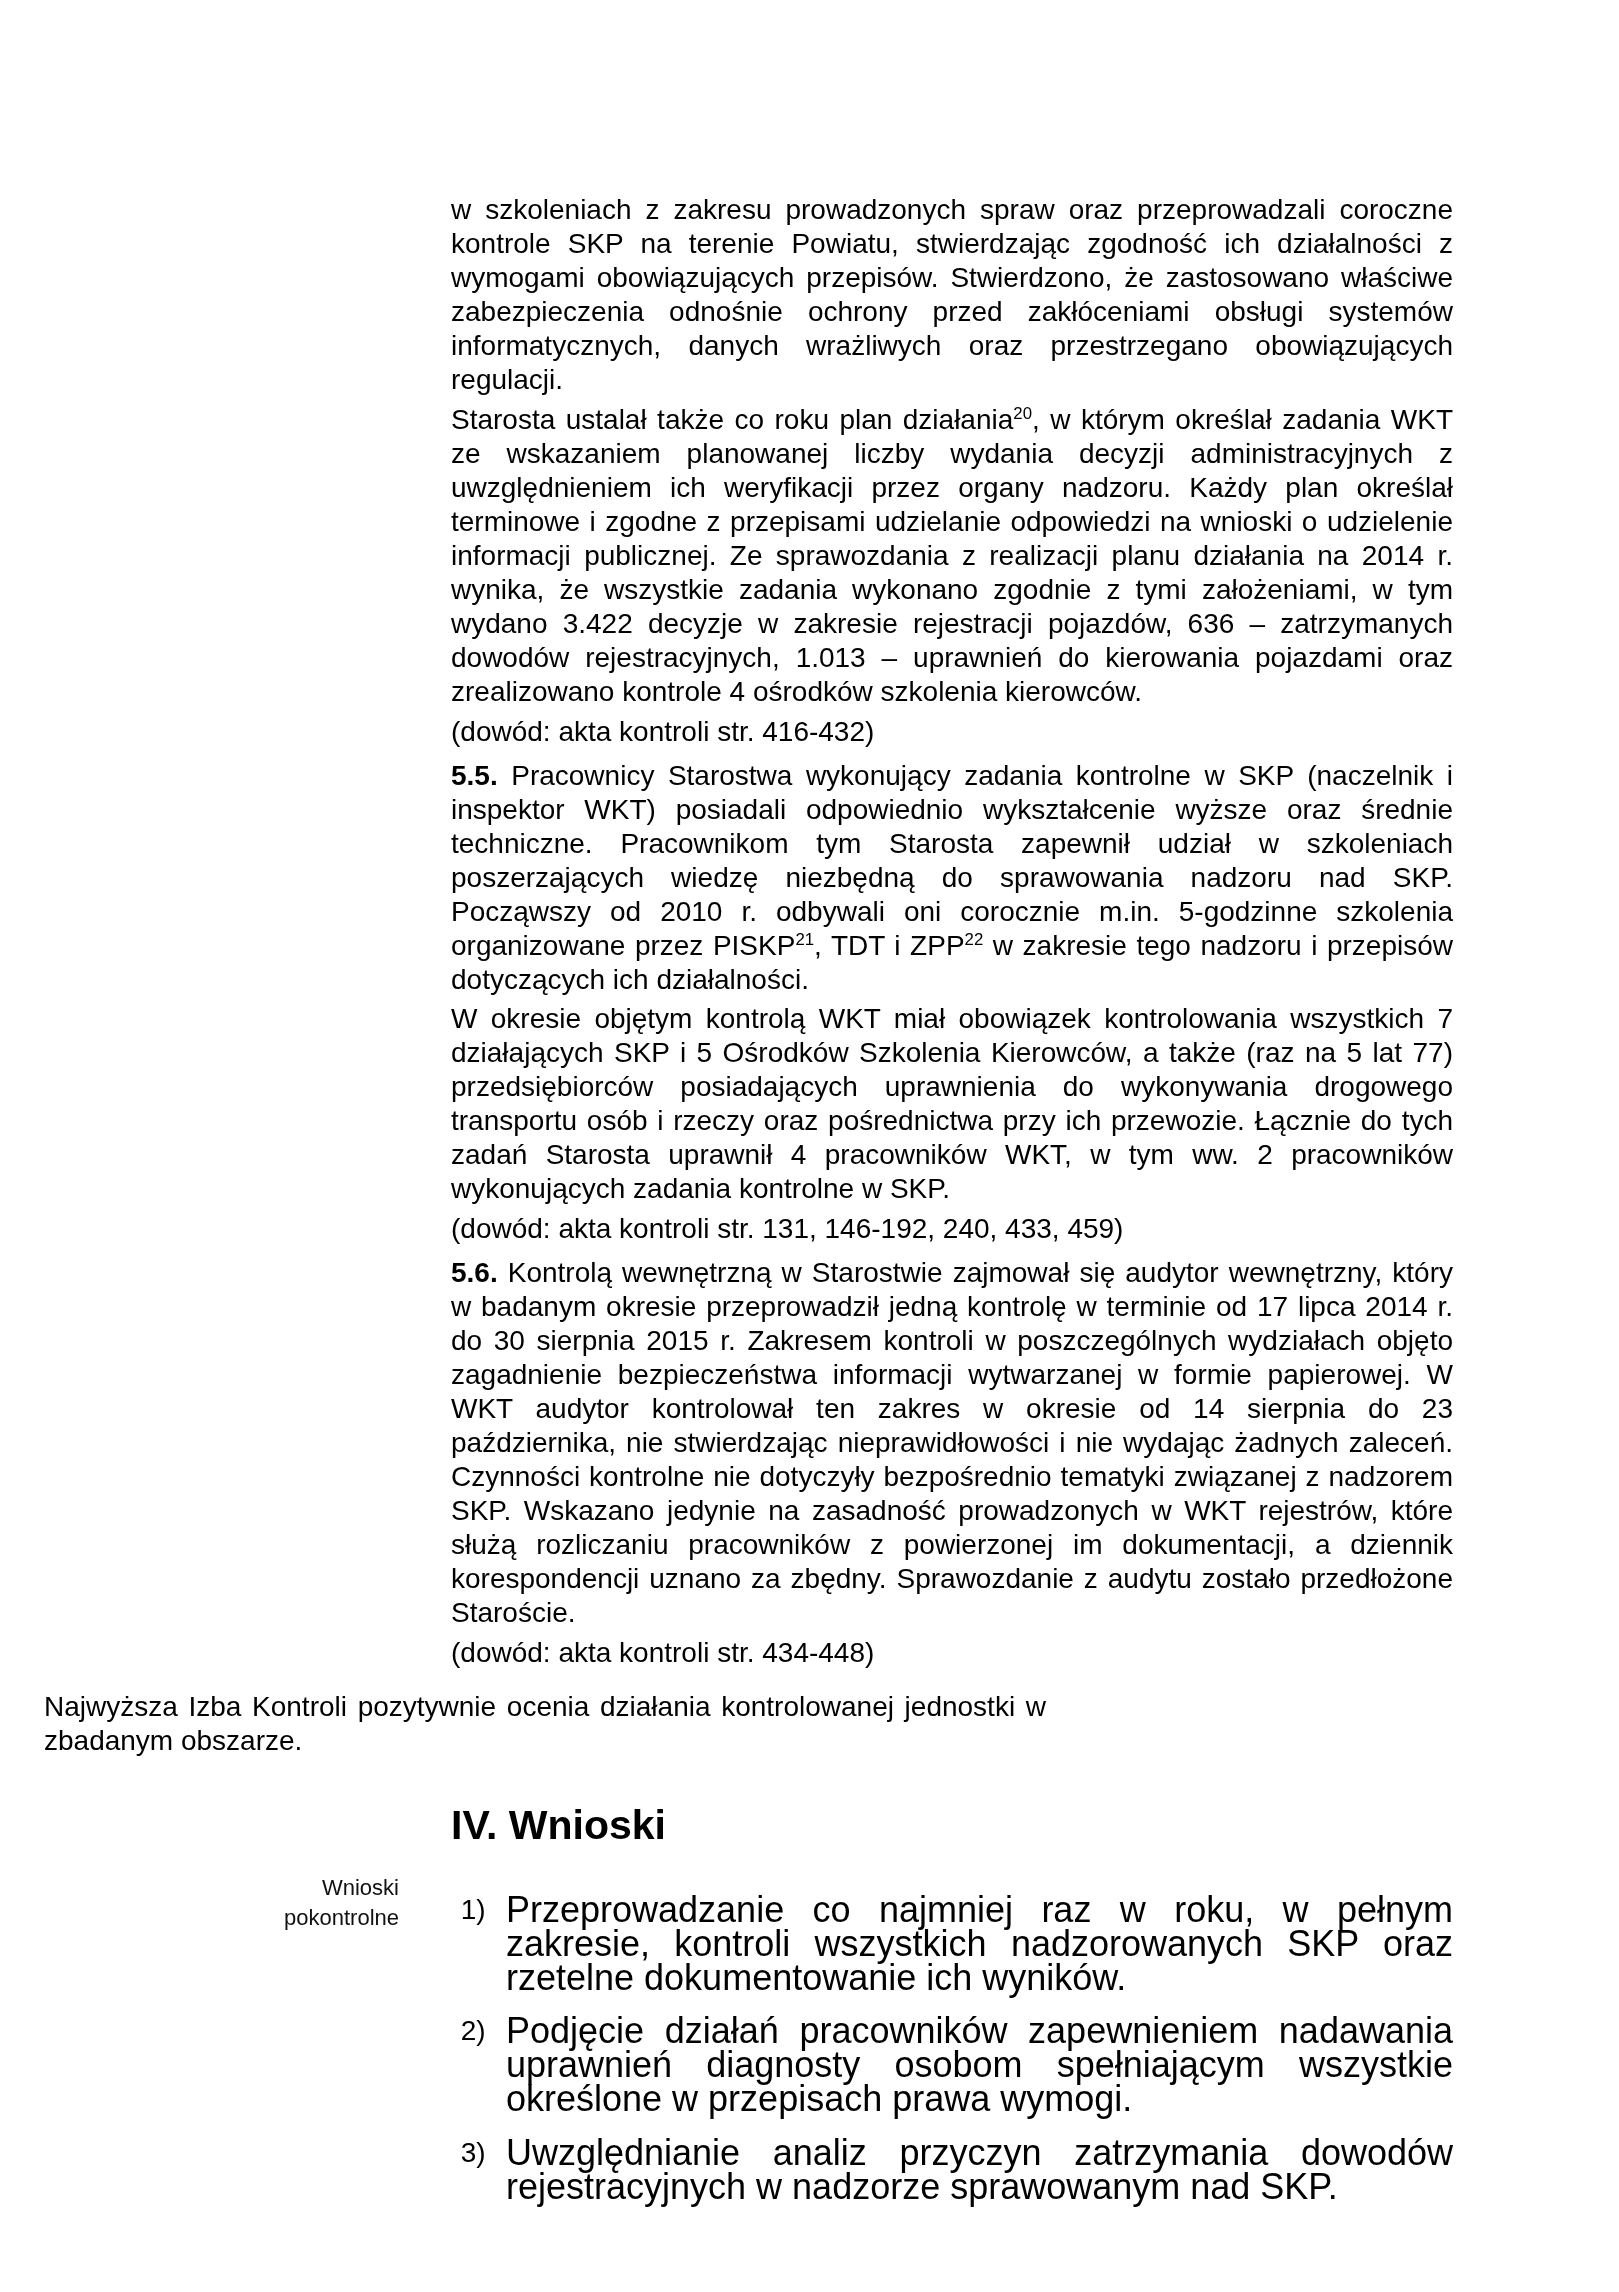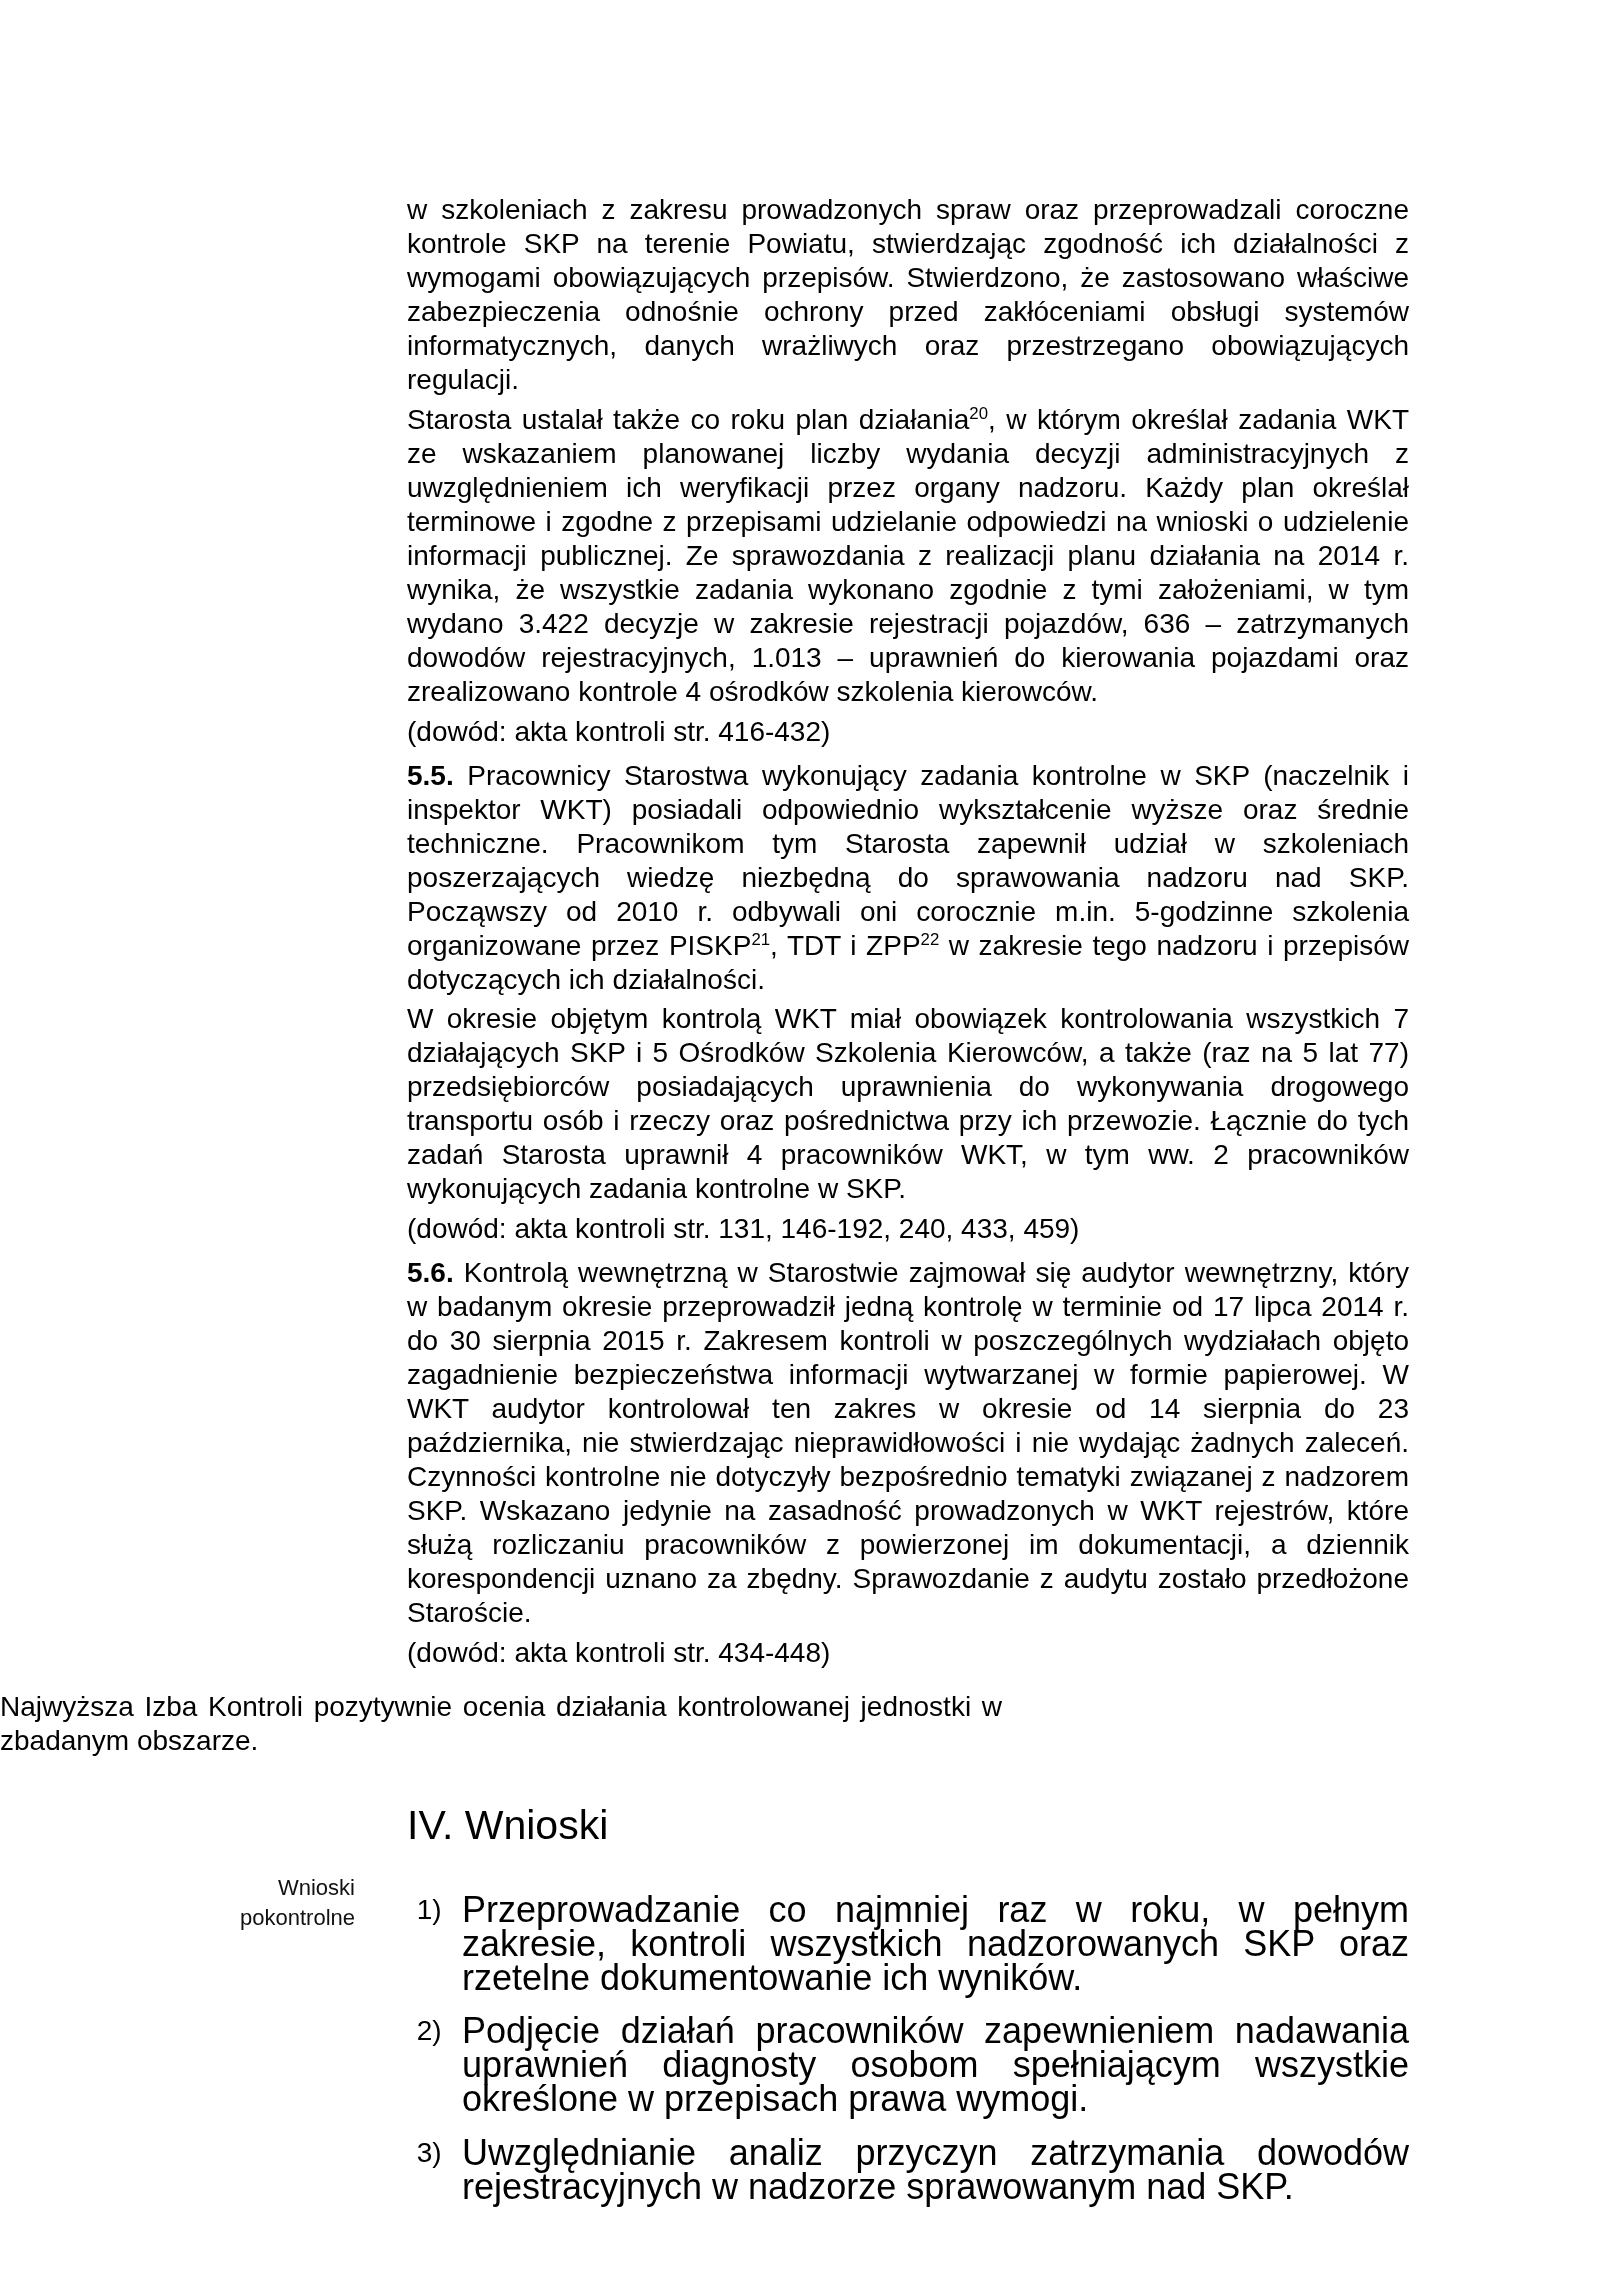--- a/index.html
+++ b/index.html
@@ -7,21 +7,21 @@
     position:relative;
     width:1619px;
     height:2293px;
     background:#ffffff;
     font-family:"Liberation Sans","DejaVu Sans",sans-serif;
     color:#000;
     overflow:hidden;
     box-sizing:border-box;
     padding-top:193px;
   }
-  .row { display:flex; }
+  .row { display:flex;padding-left:44px; }
   .side {
     width:407px; flex:none; box-sizing:border-box;
     padding-right:52px;
     display:flex; flex-direction:column; align-items:flex-end;
   }
   .main { width:1002px; flex:none; box-sizing:border-box; }
 
   .body-text p {
     margin:0 0 5.9px 0;
     font-size:28px;
@@ -52,21 +52,21 @@
     text-align:center;
     font-weight:bold;
     font-size:26.5px;
     line-height:33px;
   }
 
   .heading-main {
     margin-top:37px;
     font-size:41px;
     line-height:49px;
-    font-weight:normal;
+    font-weight:bold;
   }
 
   .row-conclusions { margin-top:23.5px; }
   .sidebar-label {
     font-size:22px;
     line-height:30px;
     text-align:right;
     color:#111;
   }
 

